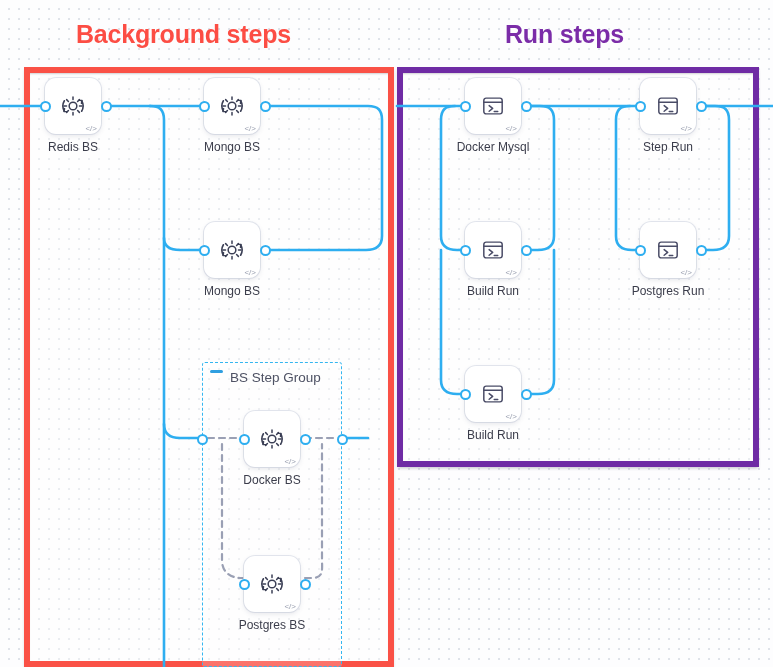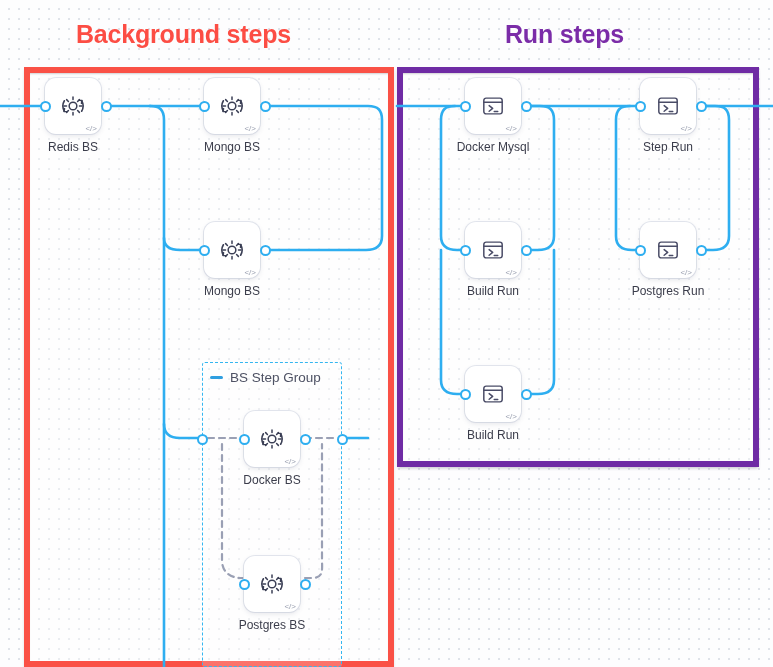--- a/index.html
+++ b/index.html
@@ -73,21 +73,21 @@
     width: 140px; height: 305px;
     border: 1.6px dashed #34b6f0;
     border-radius: 3px;
     background: rgba(255,255,255,0.20);
     z-index: 5;
   }
   #step-group-header {
     position: absolute;
     left: 210px; top: 370px;
     display: flex;
-    align-items: center;
+    align-items: flex-start;
     gap: 7px;
     z-index: 9;
   }
   #step-group-header .collapse {
     display: block;
     width: 13px; height: 3px;
     background: #2f9fe0;
     border-radius: 2px;
   }
   #step-group-header .gtitle {

